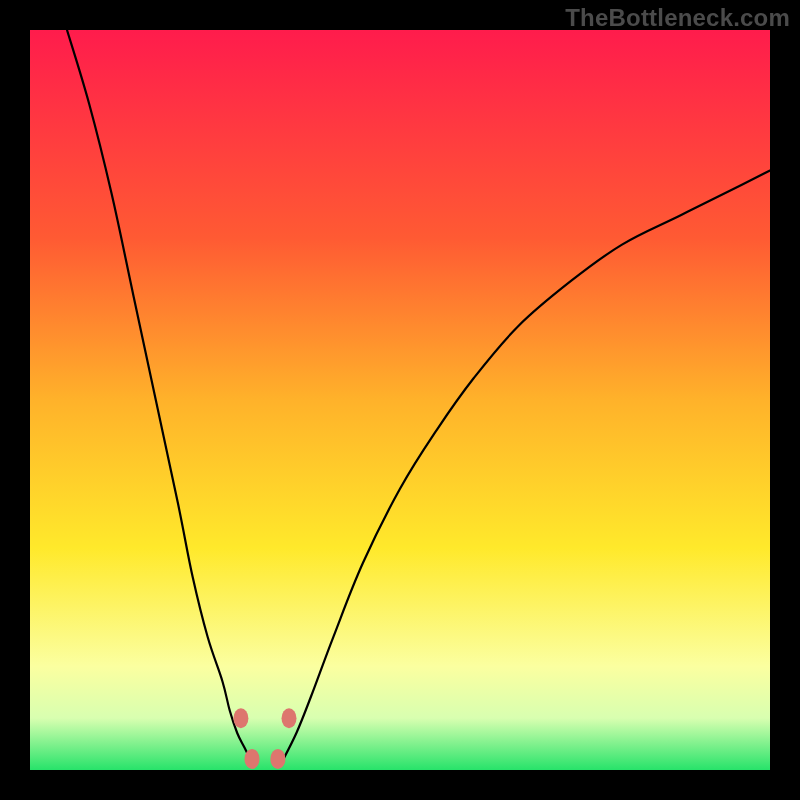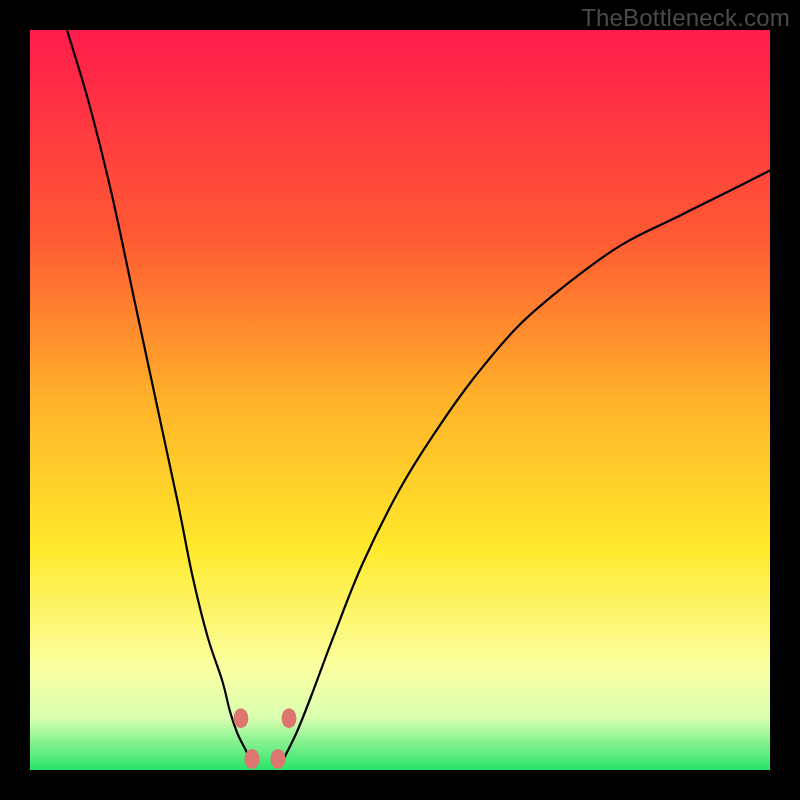--- a/index.html
+++ b/index.html
@@ -16,21 +16,21 @@
     width: 800px;
     height: 800px;
     background: #000000;
   }
   .watermark {
     position: absolute;
     top: 4px;
     right: 10px;
     color: #4b4b4b;
     font-size: 24px;
-    font-weight: normal;
+    font-weight: bold;
     letter-spacing: 0.2px;
     user-select: none;
   }
   .plot-frame {
     position: absolute;
     left: 30px;
     top: 30px;
     width: 740px;
     height: 740px;
     

